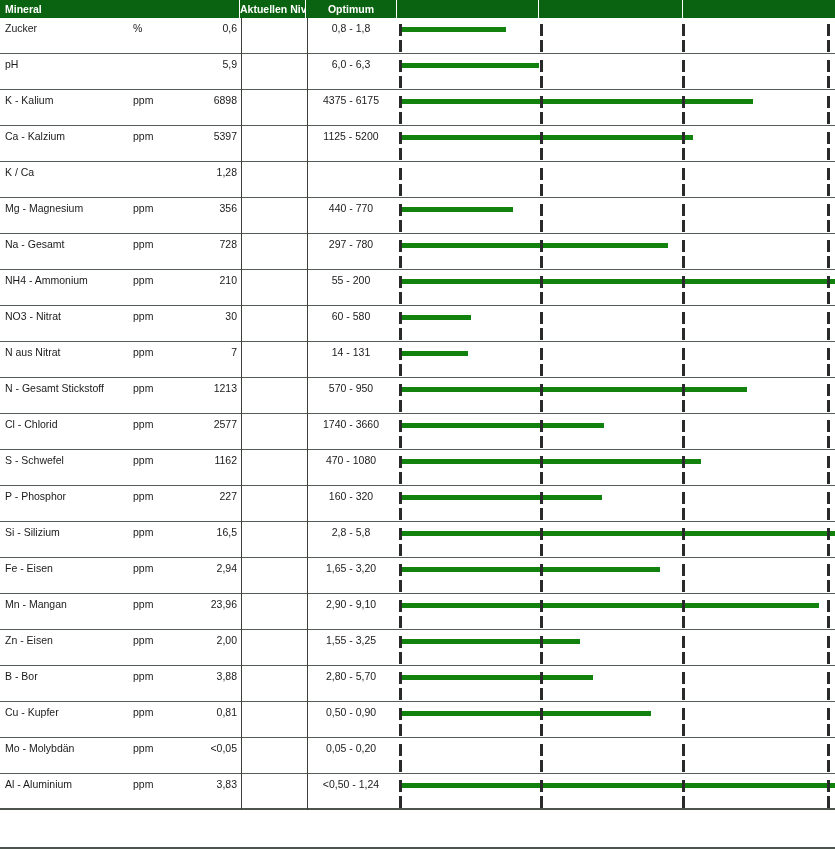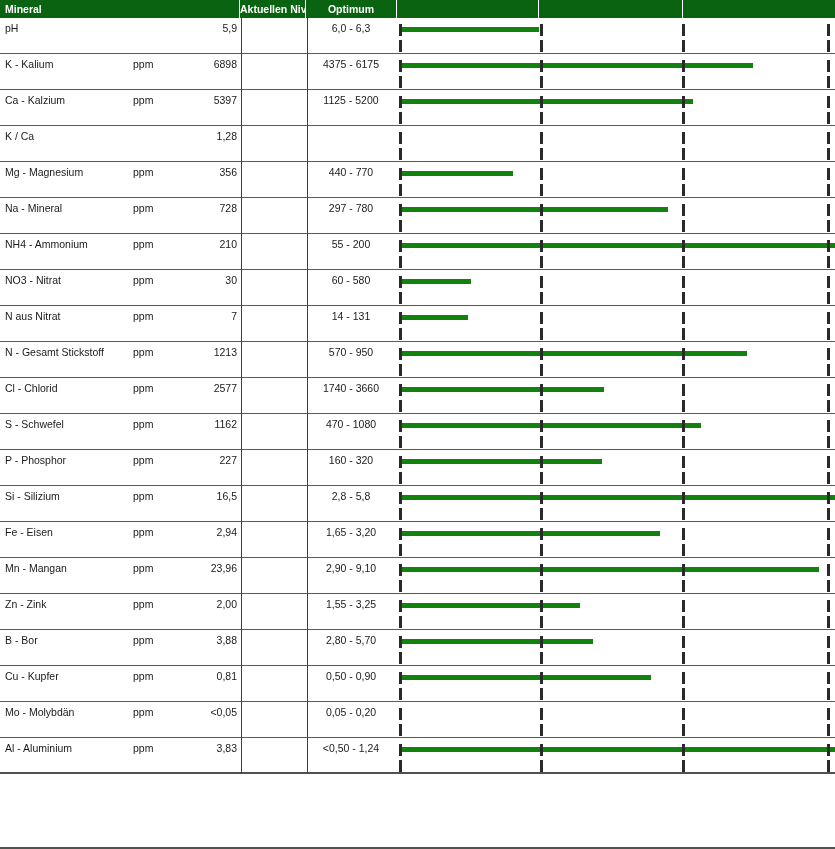--- a/index.html
+++ b/index.html
@@ -63,20 +63,37 @@
     <div class="cell c-mineral">Mineral</div>
     <div class="cell c-actual">Aktuellen Niveau</div>
     <div class="cell c-opt">Optimum</div>
     <div class="cell c-b1"></div>
     <div class="cell c-b2"></div>
     <div class="cell c-b3"></div>
   </div>
 
   <div class="rows" id="rows-container">
       <div class="row">
+        <div class="name">Zucker</div>
+        <div class="unit">%</div>
+        <div class="value">0,6</div>
+        <div class="optimum">0,8 - 1,8</div>
+        <div class="vsep v1"></div>
+        <div class="vsep v2"></div>
+        <div class="bar" style="left: 399px; width: 107px; background: rgb(18, 130, 15);"></div>
+        <div class="tick up" style="left: 399px;"></div>
+        <div class="tick dn" style="left: 399px;"></div>
+        <div class="tick up" style="left: 540px;"></div>
+        <div class="tick dn" style="left: 540px;"></div>
+        <div class="tick up" style="left: 682px;"></div>
+        <div class="tick dn" style="left: 682px;"></div>
+        <div class="tick up" style="left: 827px;"></div>
+        <div class="tick dn" style="left: 827px;"></div>
+      </div>
+      <div class="row">
         <div class="name">pH</div>
         <div class="unit"></div>
         <div class="value">5,9</div>
         <div class="optimum">6,0 - 6,3</div>
         <div class="vsep v1"></div>
         <div class="vsep v2"></div>
         <div class="bar" style="left: 399px; width: 140px; background: rgb(18, 130, 15);"></div>
         <div class="tick up" style="left: 399px;"></div>
         <div class="tick dn" style="left: 399px;"></div>
         <div class="tick up" style="left: 540px;"></div>
@@ -147,21 +164,21 @@
         <div class="tick up" style="left: 399px;"></div>
         <div class="tick dn" style="left: 399px;"></div>
         <div class="tick up" style="left: 540px;"></div>
         <div class="tick dn" style="left: 540px;"></div>
         <div class="tick up" style="left: 682px;"></div>
         <div class="tick dn" style="left: 682px;"></div>
         <div class="tick up" style="left: 827px;"></div>
         <div class="tick dn" style="left: 827px;"></div>
       </div>
       <div class="row">
-        <div class="name">Na - Mineral</div>
+        <div class="name">Na - Gesamt</div>
         <div class="unit">ppm</div>
         <div class="value">728</div>
         <div class="optimum">297 - 780</div>
         <div class="vsep v1"></div>
         <div class="vsep v2"></div>
         <div class="bar" style="left: 399px; width: 269px; background: rgb(18, 130, 15);"></div>
         <div class="tick up" style="left: 399px;"></div>
         <div class="tick dn" style="left: 399px;"></div>
         <div class="tick up" style="left: 540px;"></div>
         <div class="tick dn" style="left: 540px;"></div>
@@ -334,21 +351,21 @@
         <div class="tick up" style="left: 399px;"></div>
         <div class="tick dn" style="left: 399px;"></div>
         <div class="tick up" style="left: 540px;"></div>
         <div class="tick dn" style="left: 540px;"></div>
         <div class="tick up" style="left: 682px;"></div>
         <div class="tick dn" style="left: 682px;"></div>
         <div class="tick up" style="left: 827px;"></div>
         <div class="tick dn" style="left: 827px;"></div>
       </div>
       <div class="row">
-        <div class="name">Zn - Zink</div>
+        <div class="name">Zn - Eisen</div>
         <div class="unit">ppm</div>
         <div class="value">2,00</div>
         <div class="optimum">1,55 - 3,25</div>
         <div class="vsep v1"></div>
         <div class="vsep v2"></div>
         <div class="bar" style="left: 399px; width: 181px; background: rgb(18, 130, 15);"></div>
         <div class="tick up" style="left: 399px;"></div>
         <div class="tick dn" style="left: 399px;"></div>
         <div class="tick up" style="left: 540px;"></div>
         <div class="tick dn" style="left: 540px;"></div>

